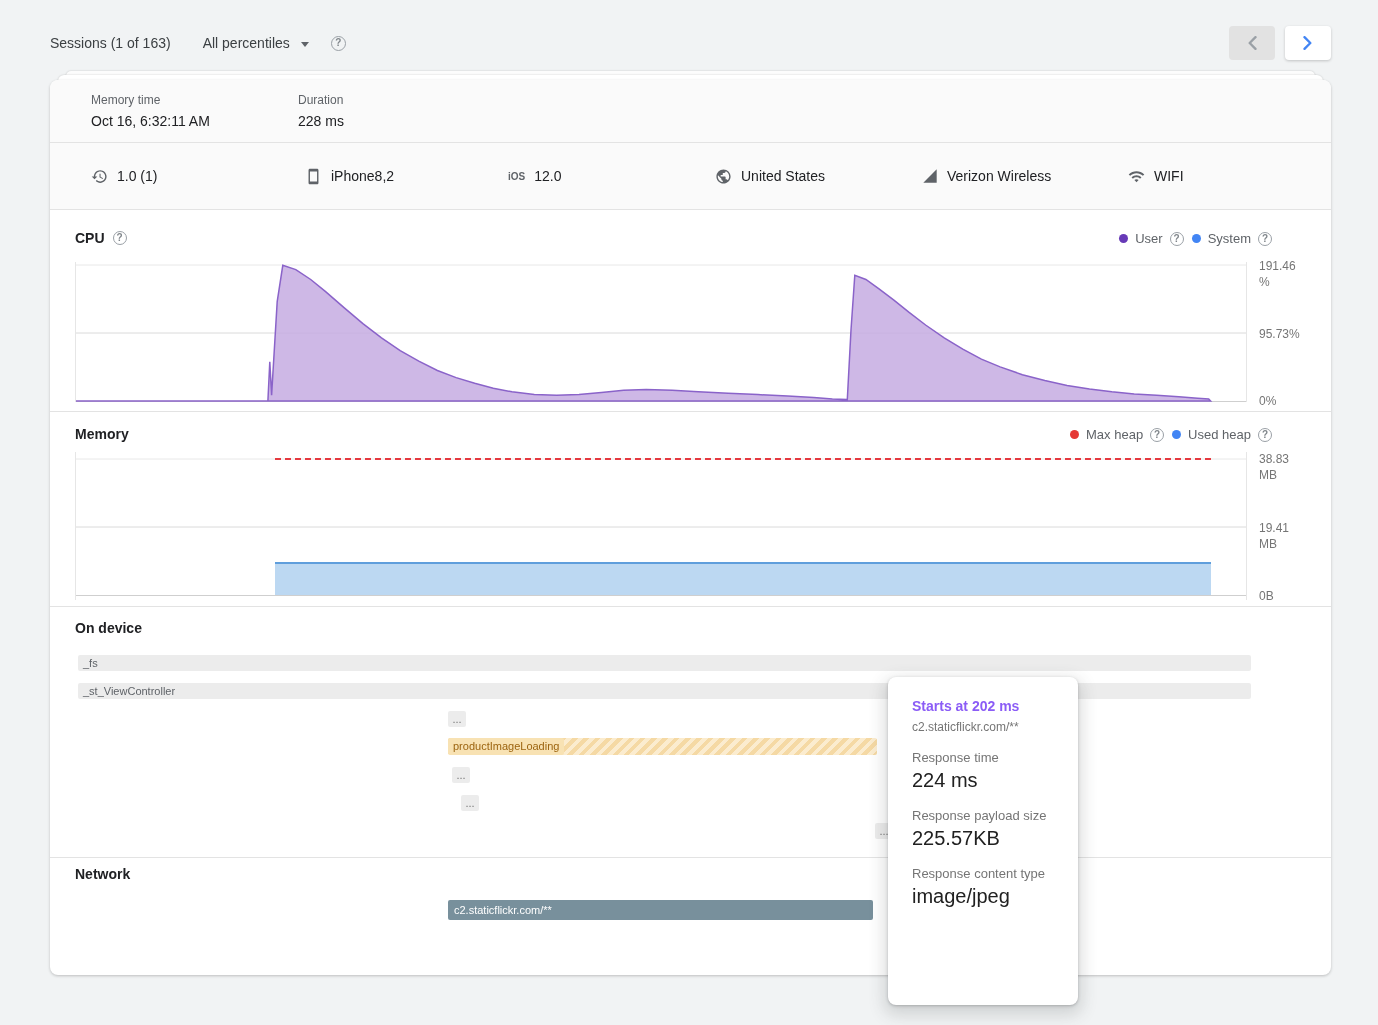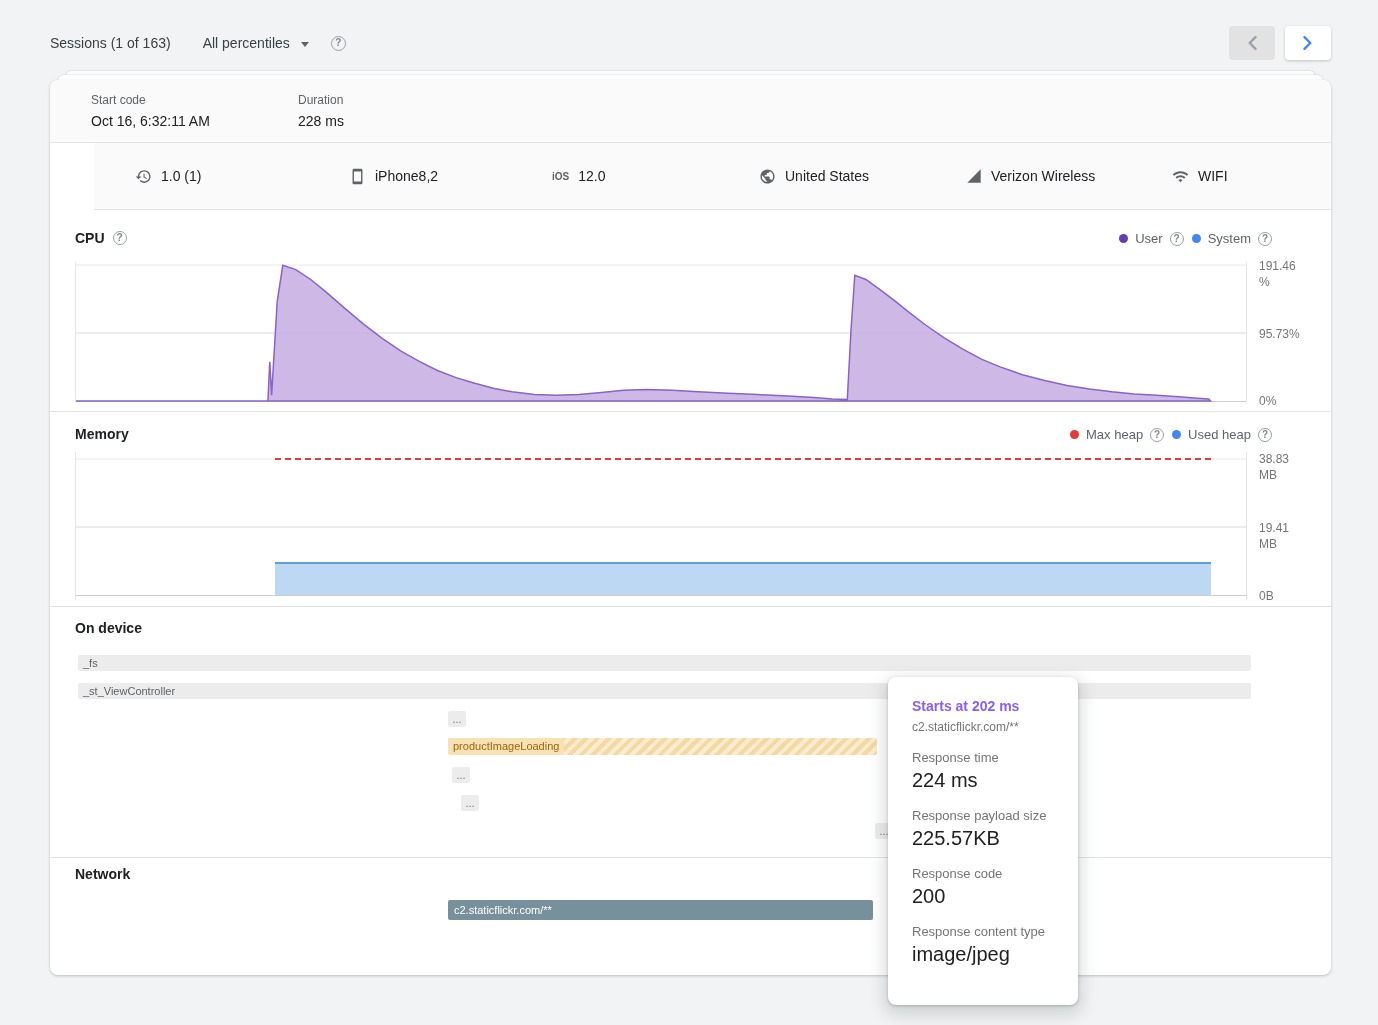--- a/index.html
+++ b/index.html
@@ -23,21 +23,21 @@
   .deck { position:absolute; background:#fcfcfc; box-shadow:0 0 2px rgba(0,0,0,.2); }
   .deck.d2 { left:66px; top:71px; width:1249px; height:8px; border-radius:5px 5px 0 0; z-index:0; }
   .deck.d1 { left:58px; top:75px; width:1265px; height:10px; border-radius:6px 6px 0 0; z-index:1; background:#fff; }
   .card { position:absolute; left:50px; top:80px; width:1281px; height:895px; background:#fff; border-radius:8px; box-shadow:0 1px 3px rgba(0,0,0,.22); z-index:2; overflow:hidden; }
 
   .summary-row { height:63px; background:#fafafa; border-bottom:1px solid #e3e3e3; display:flex; padding:13px 0 0 41px; border-radius:8px 8px 0 0; }
   .sum-col { width:207px; }
   .sum-label { font-size:12px; color:#5f6368; }
   .sum-value { font-size:14px; color:#202124; margin-top:6px; }
 
-  .device-row { position:relative; height:67px; background:#fafafa; border-bottom:1px solid #e3e3e3;margin-left:44px; }
+  .device-row { position:relative; height:67px; background:#fafafa; border-bottom:1px solid #e3e3e3; }
   .dev-item { position:absolute; top:0; height:66px; display:flex; align-items:center; gap:9px; font-size:14px; color:#202124; }
   .icon { display:inline-flex; align-items:center; }
   .os-txt { font-size:10px; font-weight:bold; color:#5f6368; }
 
   .ruler { position:relative; height:48px; border-bottom:1px solid #e3e3e3; }
   .rlabel { position:absolute; top:20px; font-size:12px; color:#757575; width:64px; text-align:center; white-space:nowrap; }
   .rlabel.first { width:auto; text-align:left; }
   .rtick { position:absolute; bottom:0; width:1px; height:8px; background:#c6c6c6; }
   .rtick.tall { height:26px; }
 
@@ -108,21 +108,21 @@
     </div>
   </div>
 
   <div class="deck d2"></div>
   <div class="deck d1"></div>
 
   <div class="card">
 
     <div class="summary-row">
       <div class="sum-col">
-        <div class="sum-label">Start code</div>
+        <div class="sum-label">Memory time</div>
         <div class="sum-value">Oct 16, 6:32:11 AM</div>
       </div>
       <div class="sum-col">
         <div class="sum-label">Duration</div>
         <div class="sum-value">228 ms</div>
       </div>
     </div>
 
     <div class="device-row">
       <div class="dev-item" style="left:41px;">
@@ -262,22 +262,18 @@
     <div class="tt-sub">c2.staticflickr.com/**</div>
     <div class="tt-field">
       <div class="tt-label">Response time</div>
       <div class="tt-value">224 ms</div>
     </div>
     <div class="tt-field">
       <div class="tt-label">Response payload size</div>
       <div class="tt-value">225.57KB</div>
     </div>
     <div class="tt-field">
-      <div class="tt-label">Response code</div>
-      <div class="tt-value">200</div>
-    </div>
-    <div class="tt-field">
       <div class="tt-label">Response content type</div>
       <div class="tt-value">image/jpeg</div>
     </div>
   </div>
 
 </div>
 
 </body></html>

